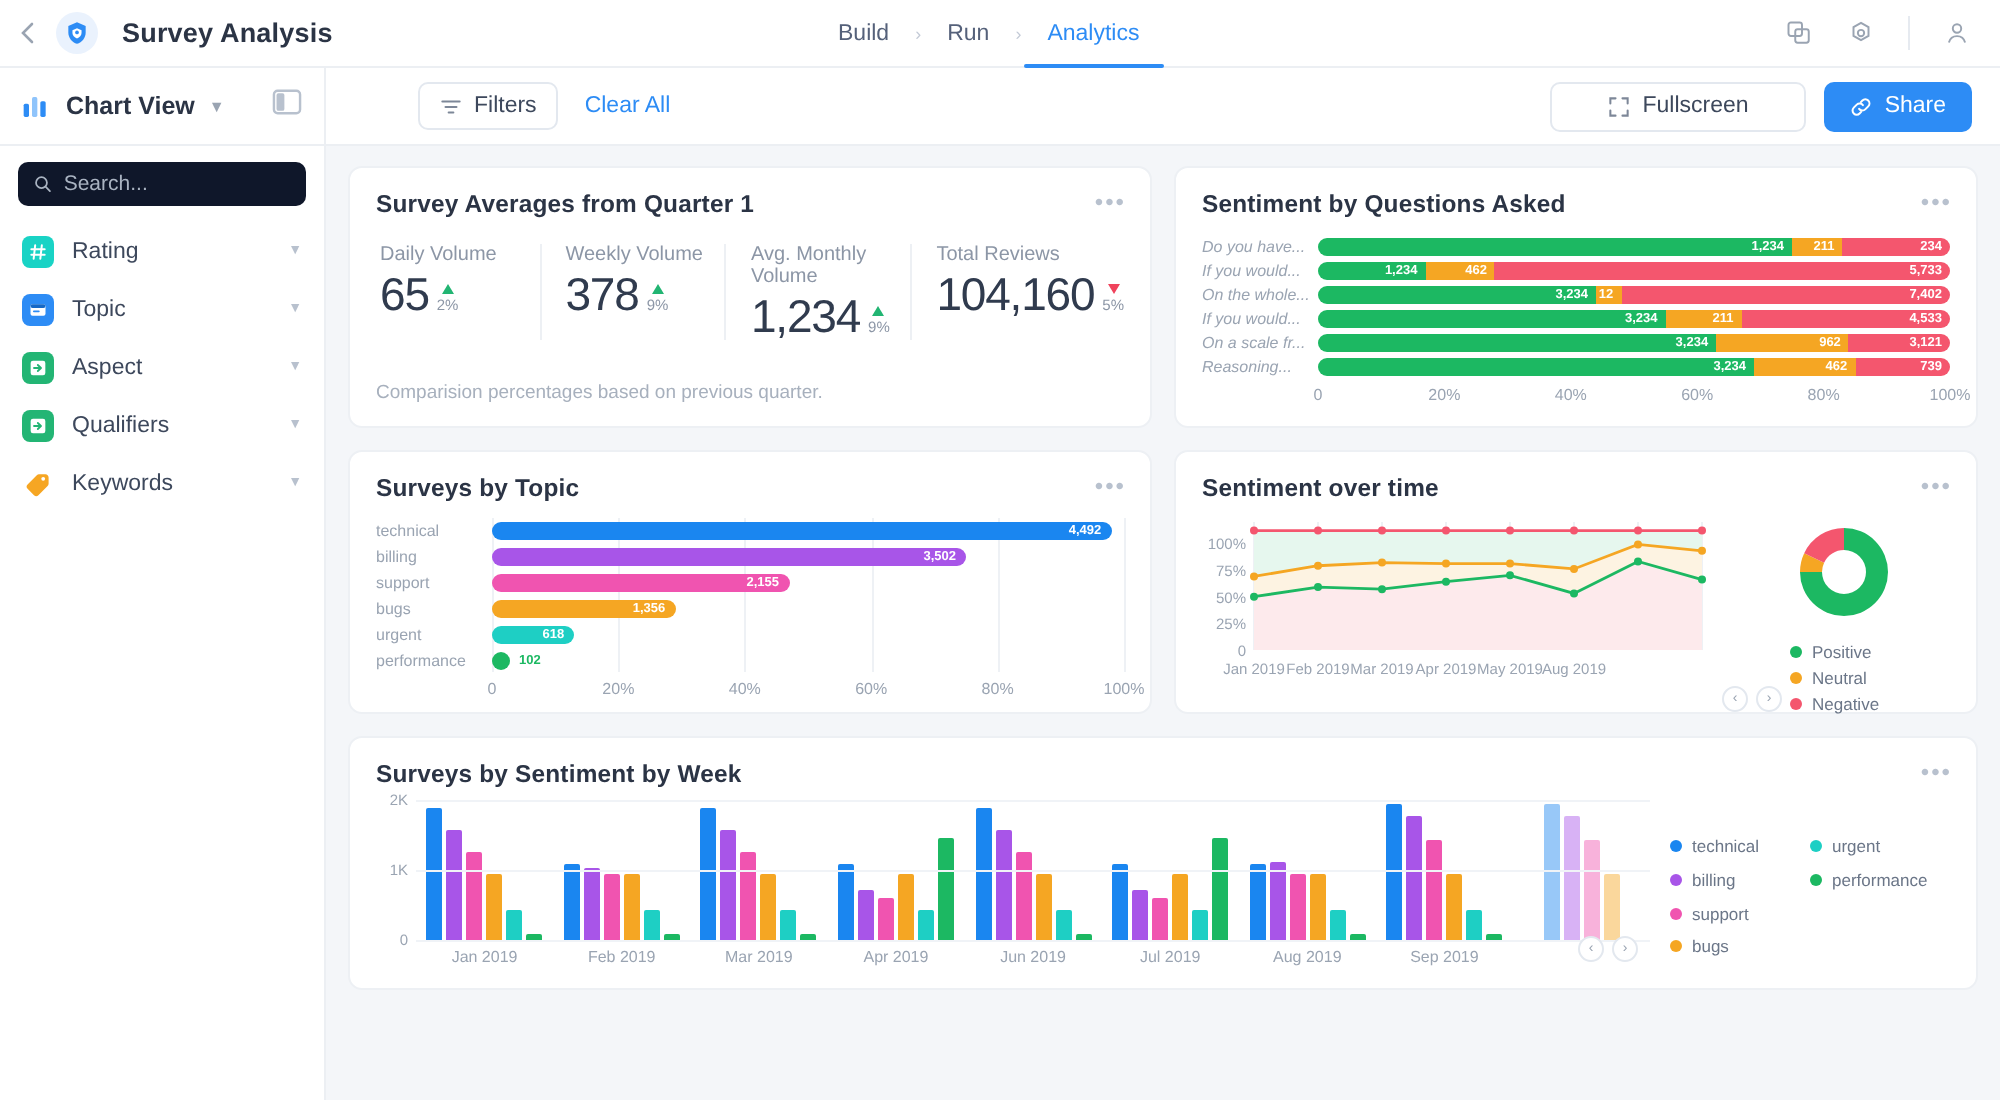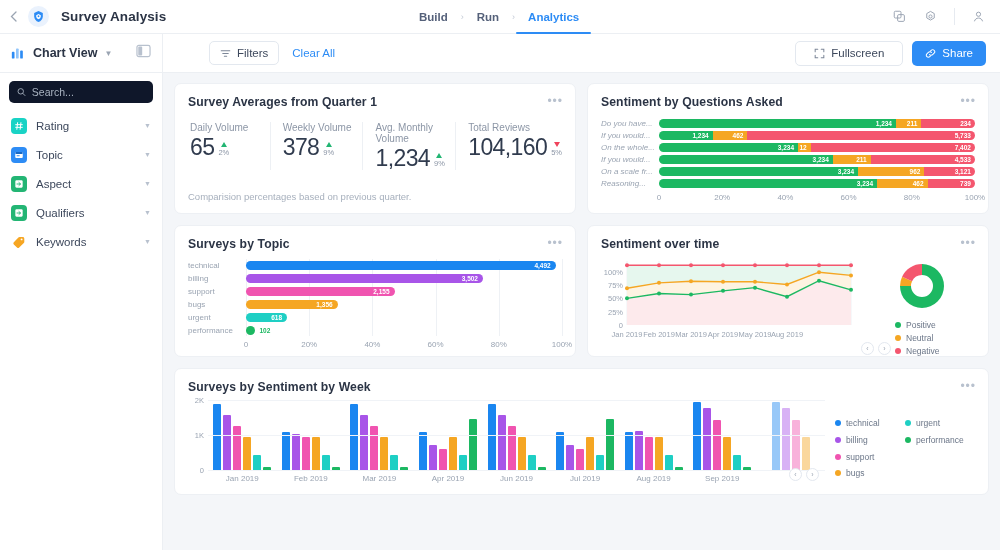--- a/index.html
+++ b/index.html
@@ -22,21 +22,21 @@
   }
   .app-logo {
     width: 21px; height: 21px; border-radius: 50%;
     background: #eaf2fd; display: flex; align-items: center; justify-content: center;
     margin-left: 2px;
   }
   .app-title { font-size: 13.5px; font-weight: 600; color: #2b3445; margin-left: 12px; letter-spacing: .1px;}
   .navtabs { position: absolute; left: 417px; top: 0; height: 34px; display: flex; align-items: center; gap: 0; }
   .navtab {
     font-size: 11.5px; color: #55617a; padding: 0 2px; cursor: pointer; position: relative;
-    height: 34px; display: flex; align-items: center; font-weight: bold;
+    height: 34px; display: flex; align-items: center;
   }
   .navsep { color: #c3cad6; font-size: 9px; padding: 0 11px; }
   .navtab.active { color: #2d8cf5; }
   .navtab.active::after {
     content: ""; position: absolute; left: -10px; right: -10px; bottom: 0;
     height: 2px; background: #2d8cf5; border-radius: 2px;
   }
   .topbar-right { margin-left: auto; display: flex; align-items: center; gap: 16px; padding-right: 14px; }
   .icon-btn { cursor: pointer; display: flex; align-items: center; color: #9aa4b2; }
   .vsep { width: 1px; height: 17px; background: #e6eaf0; }
@@ -52,21 +52,21 @@
   .panel-toggle { margin-left: auto; cursor: pointer; }
   .tb-right { flex: 1; height: 39px; display: flex; align-items: center; padding: 0 14px; gap: 13px; }
   .filters-btn {
     display: flex; align-items: center; gap: 6px; border: 1px solid #e3e8ef; border-radius: 5px;
     height: 24px; padding: 0 10px; font-size: 11.5px; color: #3d485c; cursor: pointer; background:#fff;
   }
   .clear-all { font-size: 11.5px; color: #2d8cf5; cursor: pointer; }
   .tb-actions { margin-left: auto; display: flex; align-items: center; gap: 9px; }
   .fullscreen-btn {
     display: flex; align-items: center; gap: 6px; border: 1px solid #e3e8ef; border-radius: 5px;
-    height: 25px; padding: 0 18px; font-size: 11.5px; color: #3d485c; cursor: pointer; background: #fff;
+    height: 25px; padding: 0 28px; font-size: 11.5px; color: #3d485c; cursor: pointer; background: #fff;
   }
   .share-btn {
     display: flex; align-items: center; gap: 6px; background: #2d8cf5; border-radius: 5px;
     height: 25px; padding: 0 13px; font-size: 11.5px; color: #fff; cursor: pointer; font-weight: 500;
   }
 
   
   .body-wrap { display: flex; height: 477px; }
   .sidebar { width: 163px; background: #fff; border-right: 1px solid #eceff3; padding-top: 8px; }
   .search-wrap { padding: 0 9px 8px; }

